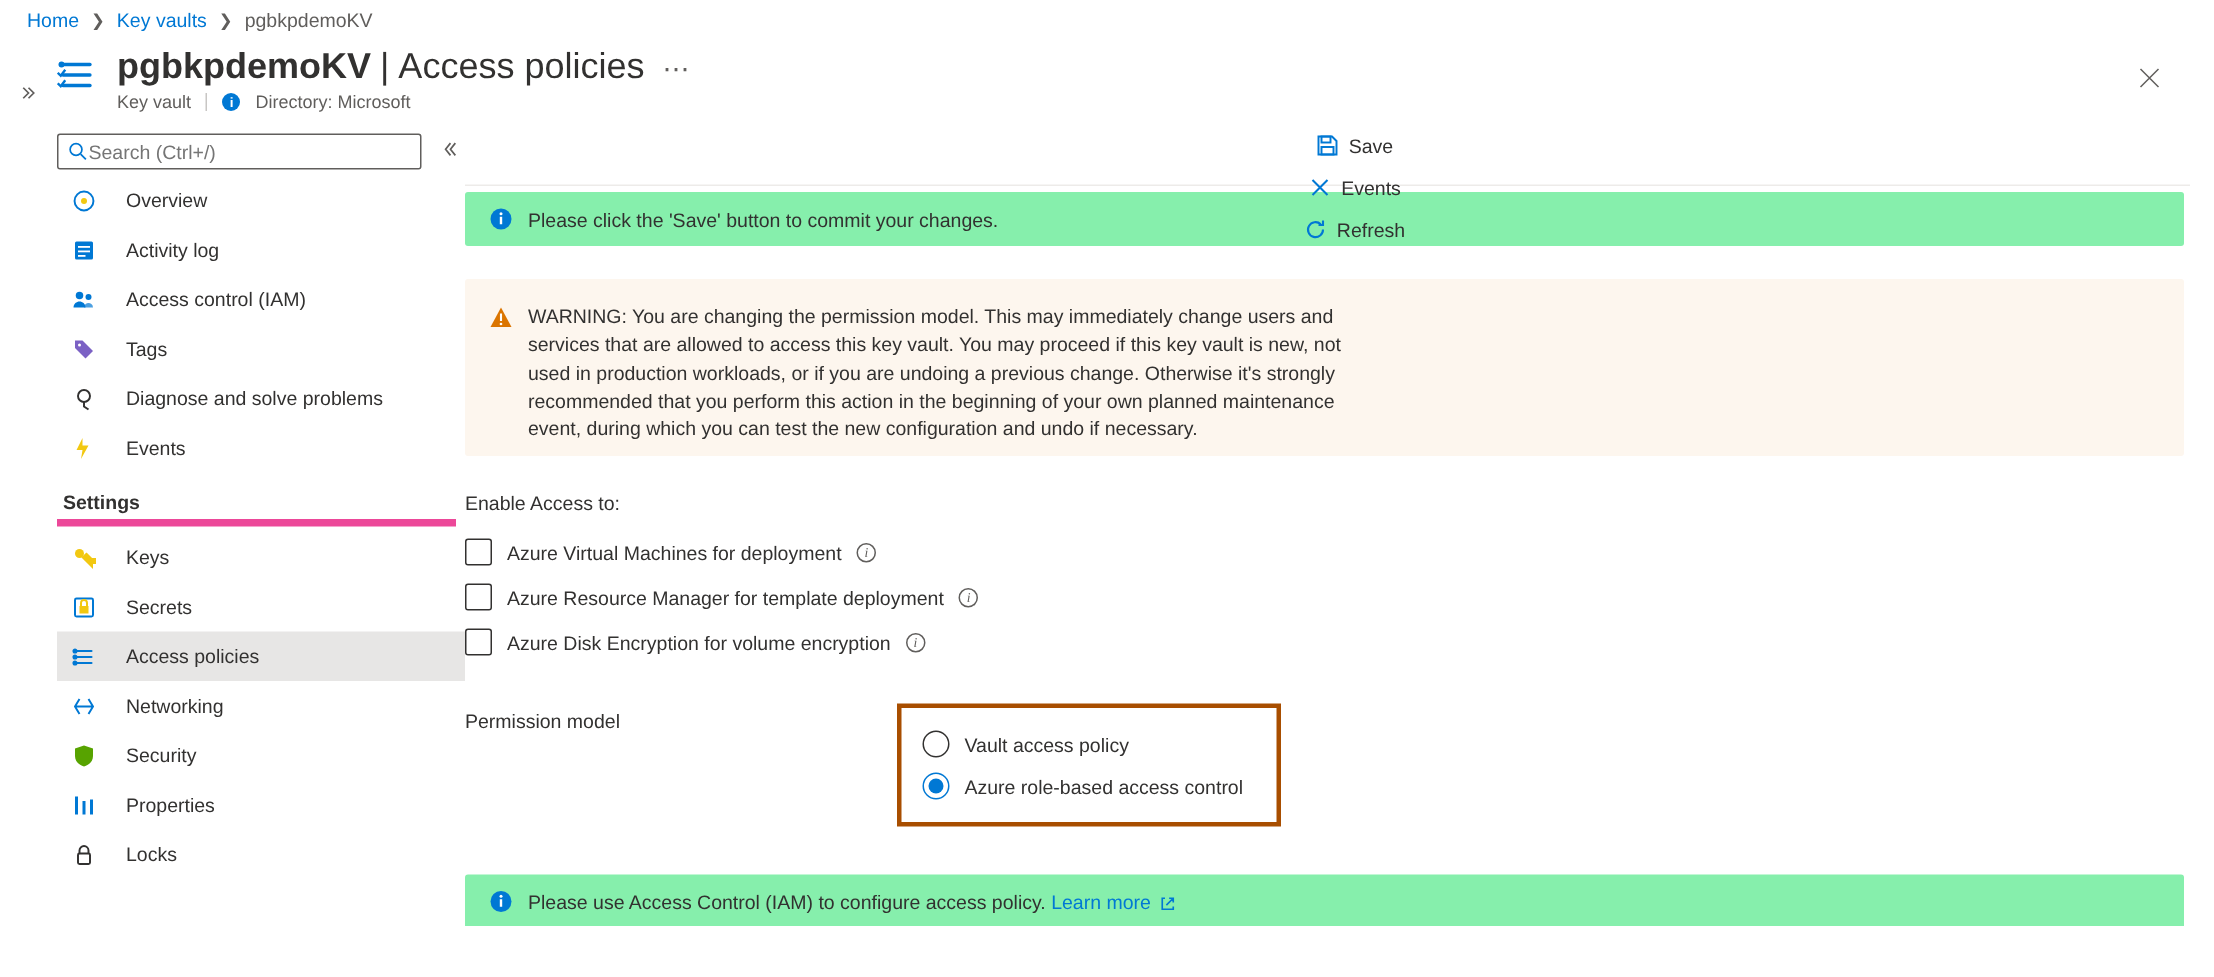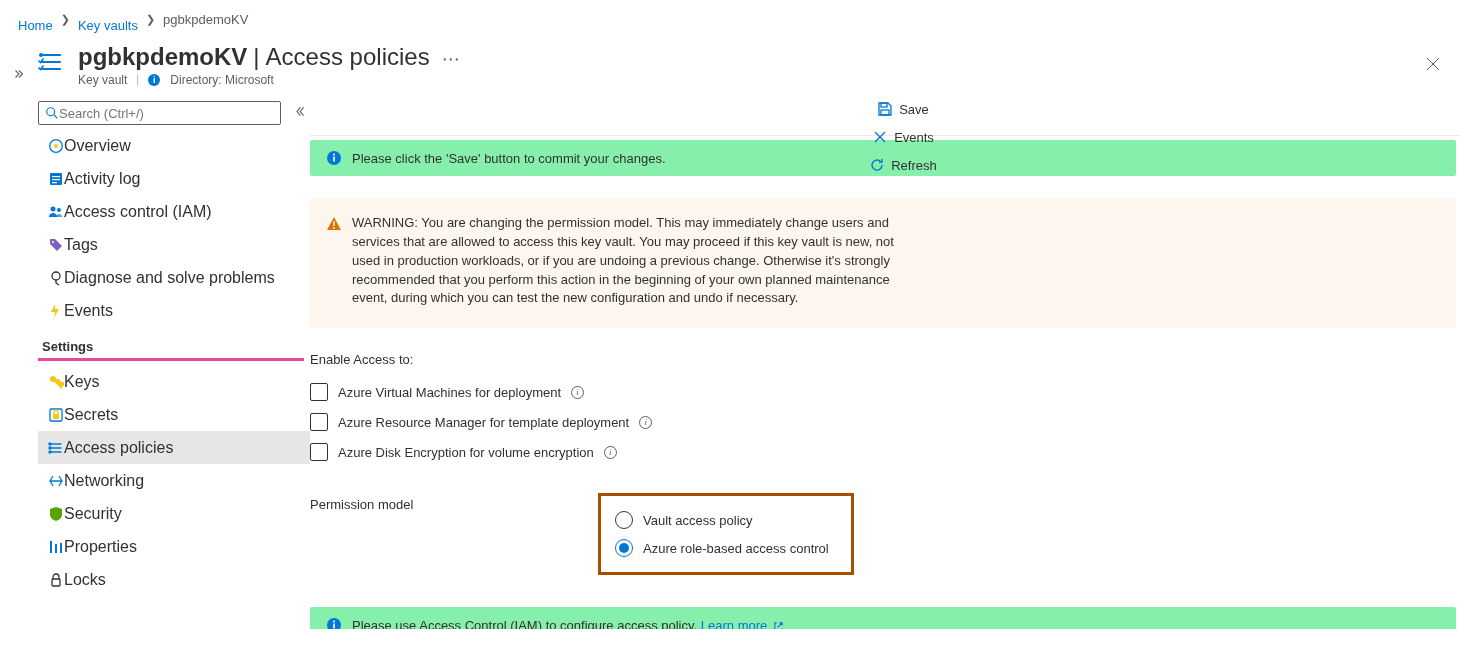--- a/index.html
+++ b/index.html
@@ -1,20 +1,20 @@
 <!DOCTYPE html>
 <html><head>
 <meta charset="utf-8">
 <style>
   * { box-sizing: border-box; margin: 0; padding: 0; }
   body { font-family: "Segoe UI", -apple-system, sans-serif; font-size: 13px; color: #323130; background: #fff; overflow: hidden; }
   a { color: #0078d4; text-decoration: none; }
   
   .breadcrumb { padding: 6px 18px; font-size: 13px; color: #605e5c; display: flex; align-items: center; gap: 2px; }
-  .breadcrumb a { color: #0078d4; margin-top: 12px; }
+  .breadcrumb a { color: #0078d4; }
   .breadcrumb .sep { color: #605e5c; padding: 0 6px; font-size: 11px; }
 
   .page { display: flex; height: calc(100vh - 30px); }
   .gutter { width: 38px; display:flex; align-items:flex-start; justify-content:center; padding-top:28px; color:#605e5c; }
   .gutter svg { width:14px; height:14px; }
   .left { width: 272px; border-right: none; display:flex; flex-direction:column; }
   .right { flex:1; min-width:0; position:relative; }
 
   .header { display:flex; align-items: flex-start; padding: 4px 0 8px 0; position: relative; }
   .header-icon { width:32px; height:32px; margin-right: 8px; color:#0078d4; flex-shrink:0; margin-top:6px; }
@@ -29,33 +29,33 @@
 
   .search-row { display:flex;align-items:center; gap:8px; padding: 6px 0 4px 0; }
   .search-box { flex:1; display:flex;align-items:center;border:1px solid #605e5c;border-radius:2px;height:24px;padding:0 6px;color:#605e5c; }
   .search-box input { border:none;outline:none;flex:1;font-size:13px;color:#323130;background:transparent; }
   .collapse-btn { color:#605e5c; padding:4px; }
 
   .nav { flex:1; overflow-y:auto; position:relative; }
   .nav::-webkit-scrollbar { width:16px; }
   .nav::-webkit-scrollbar-thumb { background:#c8c6c4; }
   .nav::-webkit-scrollbar-track { background:#f3f2f1; }
-  .nav-item { display:flex;align-items:center;gap:0;height:33px;padding:0 10px;cursor:pointer;font-size:16px;color:#323130; }
+  .nav-item { display:flex;align-items:center;gap:20px;height:33px;padding:0 10px;cursor:pointer;font-size:13px;color:#323130; }
   .nav-item.selected { background:#e7e6e5; }
   .nav-icon { width:16px;height:16px;display:flex;align-items:center;justify-content:center;flex-shrink:0; }
-  .nav-section { font-size:13px;font-weight:600;padding:12px 10px 4px 4px;color:#323130;border-bottom:3px solid #ec4899;margin:0 6px 4px 0; }
+  .nav-section { font-size:13px;font-weight:600;padding:12px 10px 4px 4px;color:#323130;border-bottom:5px solid #ec4899;margin:0 6px 4px 0; }
 
   .toolbar { display:flex;align-items:center;gap:4px;height:40px;padding:2px 0; }
   .tool-btn { display:flex;align-items:center;gap:6px;padding:4px 10px;cursor:pointer;font-size:13px;color:#323130;border-radius:2px; }
   .tool-icon { width:16px;height:16px;color:#0078d4; }
 
   .content { padding: 4px 20px 20px 0; overflow-y:auto; height:calc(100% - 72px); }
   .banner { display:flex;align-items:center;gap:10px;padding:10px 16px;border-radius:2px;margin-bottom:22px;font-size:13px; }
   .banner.info { background:#86efac;color:#323130; }
-  .banner.warn { background:#fdf6ee;color:#323130;align-items:flex-start;line-height:1.45;padding:16px 22px 20px 16px; max-width:100%; }
+  .banner.warn { background:#fdf6ee;color:#323130;align-items:flex-start;line-height:1.45;padding:16px 22px 8px 16px; max-width:100%; }
   .banner.warn .msg { max-width: 560px; }
 
   .field-label { font-size:13px;color:#323130;margin:24px 0 10px 0; }
   .chk-row { display:flex;align-items:center;gap:10px;height:30px;font-size:13px; }
   .chk-row input[type=checkbox]{ width:18px;height:18px;appearance:none;border:1px solid #323130;border-radius:2px;cursor:pointer;background:#fff; }
   .info-o { width:13px;height:13px;border:1px solid #605e5c;border-radius:50%;display:inline-flex;align-items:center;justify-content:center;font-size:9px;color:#605e5c;font-style:italic;font-family:serif; }
 
   .perm-row { display:flex;align-items:flex-start;margin-top:26px; }
   .perm-label { width:248px;font-size:13px;padding-top:4px; }
   .radio-box { border:3px solid #a84e00;padding:10px 22px 10px 14px;margin-left:40px; }

